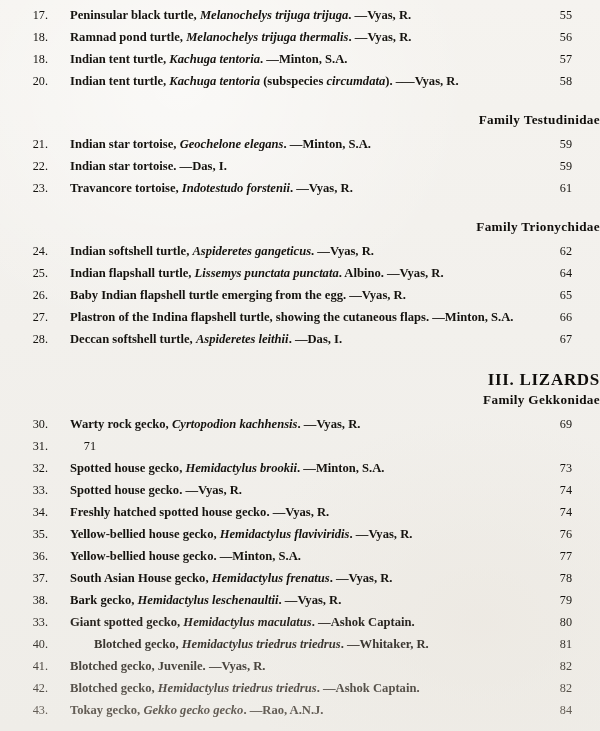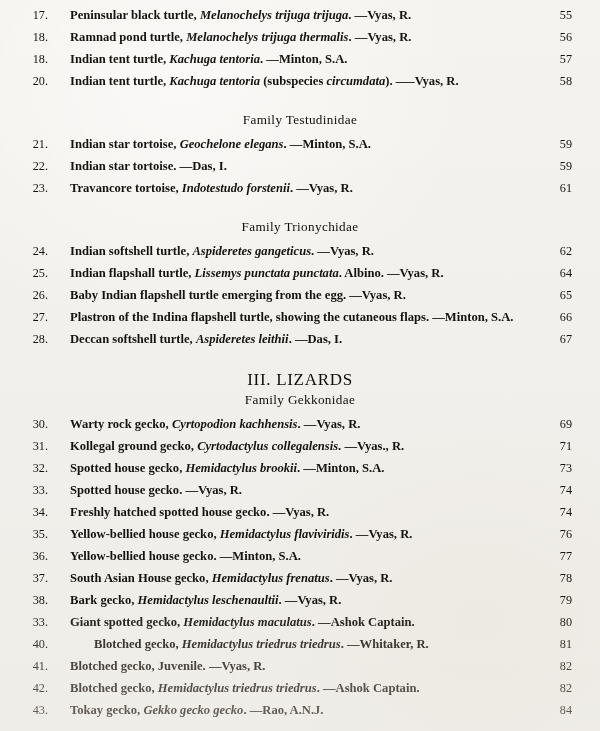--- a/index.html
+++ b/index.html
@@ -26,22 +26,22 @@
       linear-gradient(180deg, #f5f3ef 0%, #f2f0ec 45%, #efedE8 100%);
     padding: 0;
     box-sizing: border-box;
   }
   .content {
     position: relative;
     padding-top: 4px;
   }
 
   .section-head {
-    text-align: center;
-    font-weight: normal;
+    text-align: right;
+    font-weight: bold;
     font-size: 13.2px;
     letter-spacing: 0.35px;
     color: #100e0b;
   }
   .sec-major {
     margin-top: 20px;
     margin-bottom: 1px;
     font-size: 17px;
     letter-spacing: 0.7px;
   }
@@ -175,21 +175,20 @@
       <div class="section-head sec-major">III. LIZARDS</div>
       <div class="section-head sec-family tight">Family Gekkonidae</div>
       <div class="entries">
         <div class="entry">
           <span class="num">30.</span>
           <span class="txt"><span>Warty rock gecko, </span><i>Cyrtopodion kachhensis</i><span>. —Vyas, R.</span></span>
           <span class="pg">69</span>
         </div>
         <div class="entry">
           <span class="num">31.</span>
-          <span class="txt"><span>Kollegal ground gecko, </span><i>Cyrtodactylus collegalensis</i><span>. —Vyas., R.</span></span>
           <span class="pg">71</span>
         </div>
         <div class="entry">
           <span class="num">32.</span>
           <span class="txt"><span>Spotted house gecko, </span><i>Hemidactylus brookii</i><span>. —Minton, S.A.</span></span>
           <span class="pg">73</span>
         </div>
         <div class="entry">
           <span class="num">33.</span>
           <span class="txt"><span>Spotted house gecko. —Vyas, R.</span></span>

